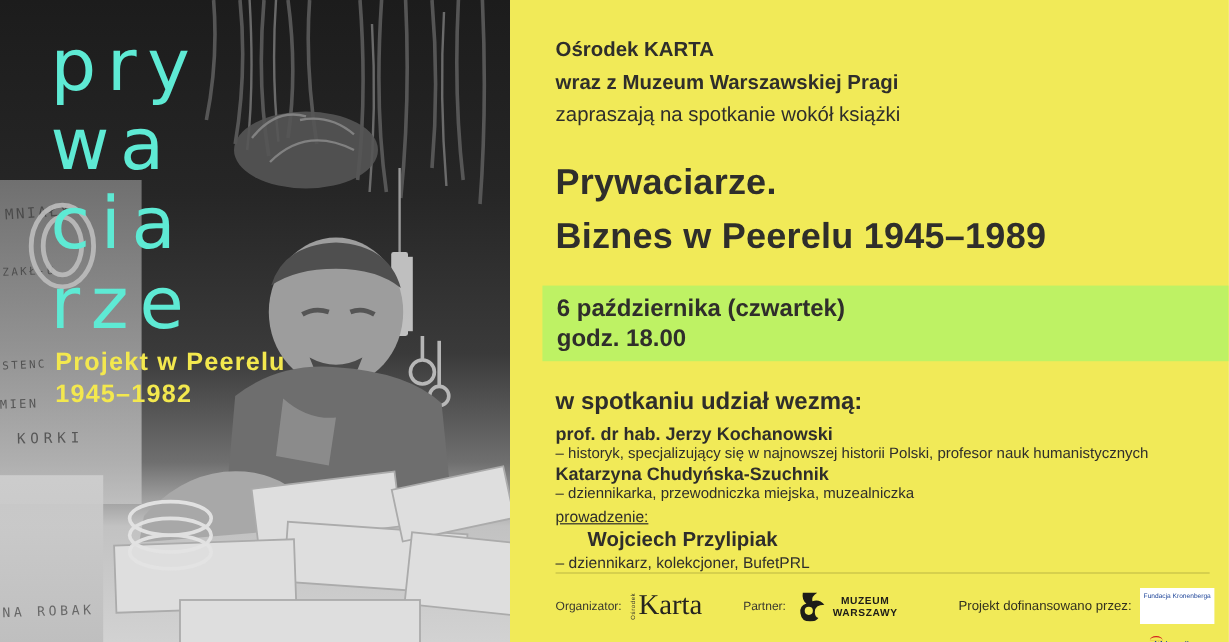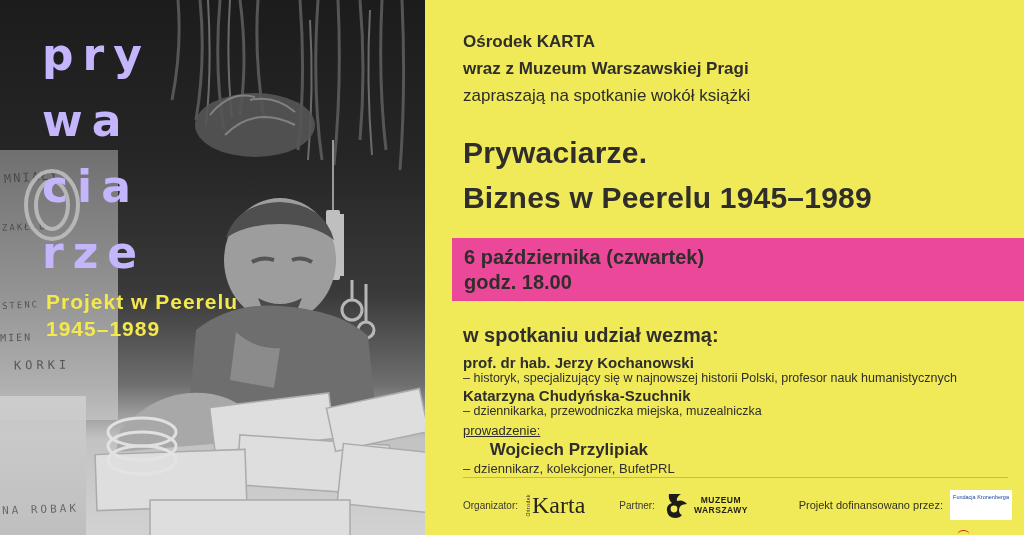--- a/index.html
+++ b/index.html
@@ -19,32 +19,32 @@
   .scribble { position:absolute; color:#3c3c3c; font-family:"DejaVu Sans Mono",monospace;
     font-size:11px; letter-spacing:2px; opacity:.75; white-space:nowrap; }
   .s0 { left:4px; top:170px; transform:rotate(-4deg); font-size:12px; }
   .s1 { left:2px; top:222px; transform:rotate(-2deg); font-size:9px; }
   .s2 { left:2px; top:300px; transform:rotate(-3deg); font-size:9px; }
   .s3 { left:0px; top:332px; transform:rotate(-2deg); font-size:10px; }
   .s4 { left:14px; top:358px; transform:rotate(-1deg); font-size:12px; letter-spacing:4px; }
   .s5 { left:2px; top:503px; transform:rotate(-2deg); font-size:11px; color:#4a4a4a; letter-spacing:3px; }
   .photo-svg { position:absolute; inset:0; }
 
-  .stack-title { position:absolute; left:42px; top:22px; color:#c4b5fd;
-    font-weight:bold; font-size:44px; line-height:66px; letter-spacing:9px;
+  .stack-title { position:absolute; left:42px; top:22px; color:#5eead4;
+    font-weight:normal; font-size:60px; line-height:66px; letter-spacing:9px;
     font-family:"DejaVu Sans",sans-serif; }
   .stack-sub { position:absolute; left:46px; top:288px; color:#f3e84e;
     font-weight:bold; font-size:21px; line-height:27px; letter-spacing:1px; }
 
   
   .event-panel { position:absolute; left:425px; top:0; width:599px; height:535px; background:#f1ea58; color:#2f2e2b; }
   .intro { position:absolute; left:38px; top:28px; font-size:17px; line-height:27px; }
   .intro .b { font-weight:bold; }
   .main-title { position:absolute; left:38px; top:130px; font-size:30px; font-weight:bold; line-height:45px; letter-spacing:.2px; }
-  .date-band { position:absolute; left:27px; right:0; top:238px; height:63px; background:#ec4899; padding:7px 0 0 12px; }
+  .date-band { position:absolute; left:27px; right:0; top:238px; height:63px; background:#bef264; padding:7px 0 0 12px; }
   .date-band div { font-size:20px; font-weight:bold; line-height:25px; }
   .participants { position:absolute; left:38px; top:324px; }
   .participants h3 { font-size:20px; font-weight:bold; margin-bottom:7px; }
   .pname { font-size:15px; font-weight:bold; line-height:17px; }
   .pdesc { font-size:12.5px; line-height:15px; margin-bottom:1px; }
   .host { position:absolute; left:38px; top:423px; }
   .host-label { font-size:13px; line-height:16px;text-decoration:underline; }
   .host-name { font-size:17px; font-weight:bold; line-height:21px;text-align:center; }
   .host-desc { font-size:13px; line-height:18px; }
   .divider { position:absolute; left:38px; right:16px; top:477px; height:1px; background:rgba(60,58,20,.25); }
@@ -157,21 +157,21 @@
     </svg>
 
     <div class="stack-title">
       <div>pry</div>
       <div>wa</div>
       <div>cia</div>
       <div>rze</div>
     </div>
     <div class="stack-sub">
       <div>Projekt w Peerelu</div>
-      <div>1945–1989</div>
+      <div>1945–1982</div>
     </div>
   </div>
 
   <div class="event-panel">
 
     <div class="intro">
       <div class="b">Ośrodek KARTA</div>
       <div class="b">wraz z Muzeum Warszawskiej Pragi</div>
       <div>zapraszają na spotkanie wokół książki</div>
     </div>

